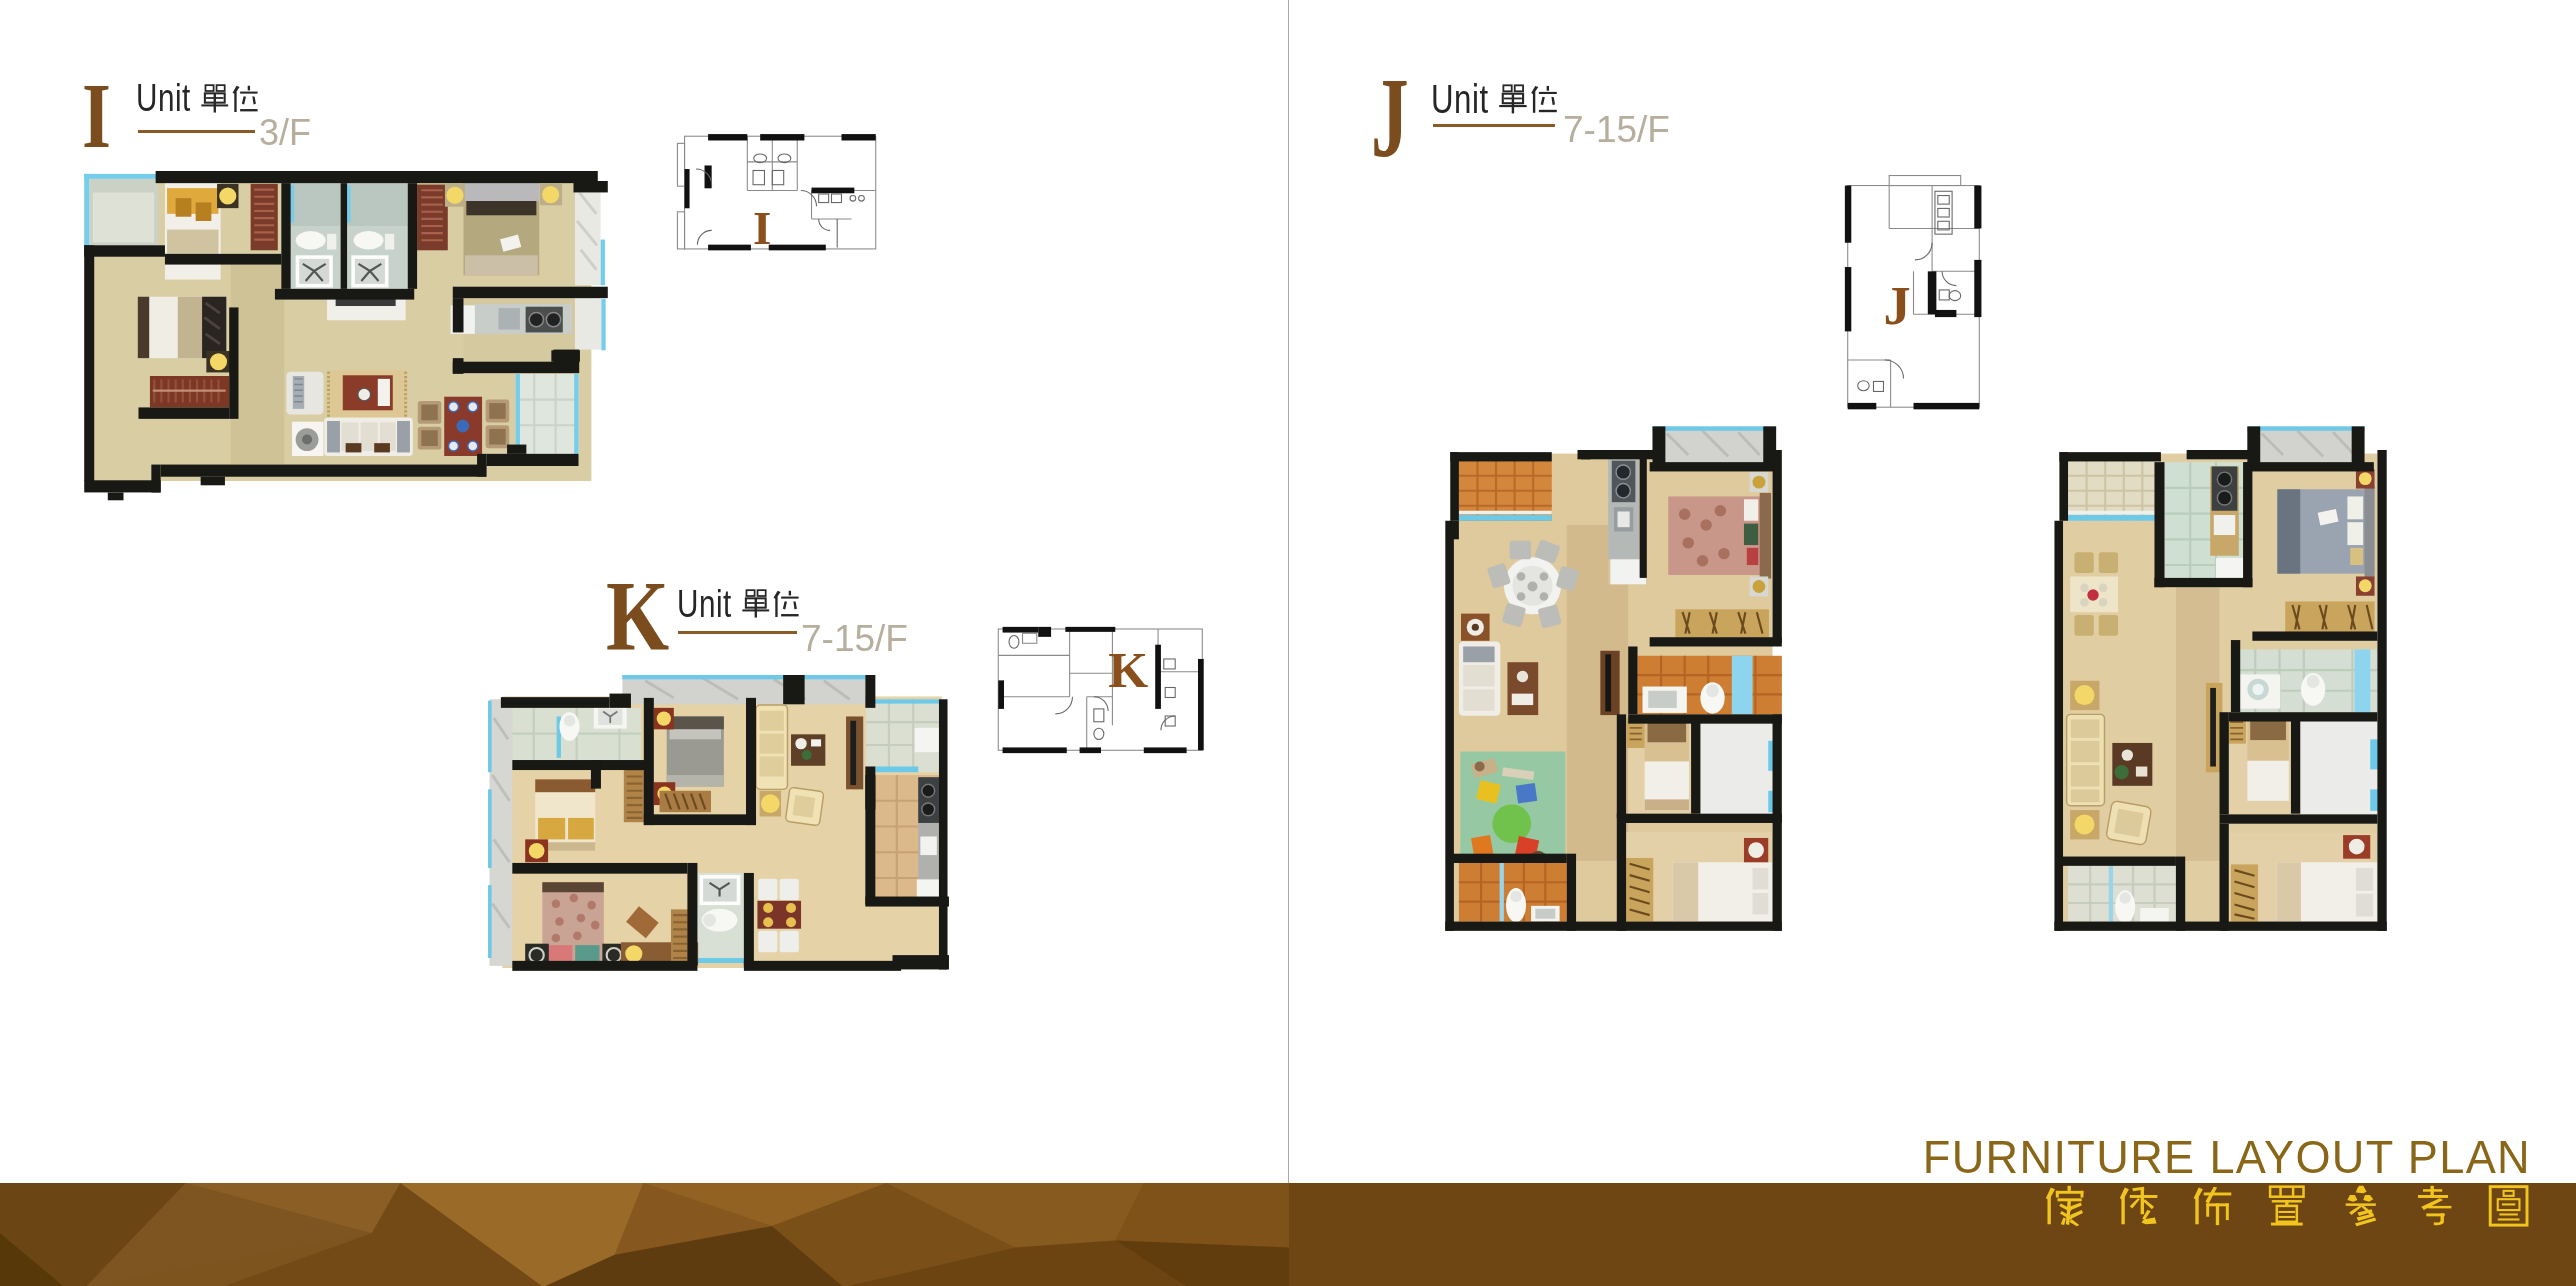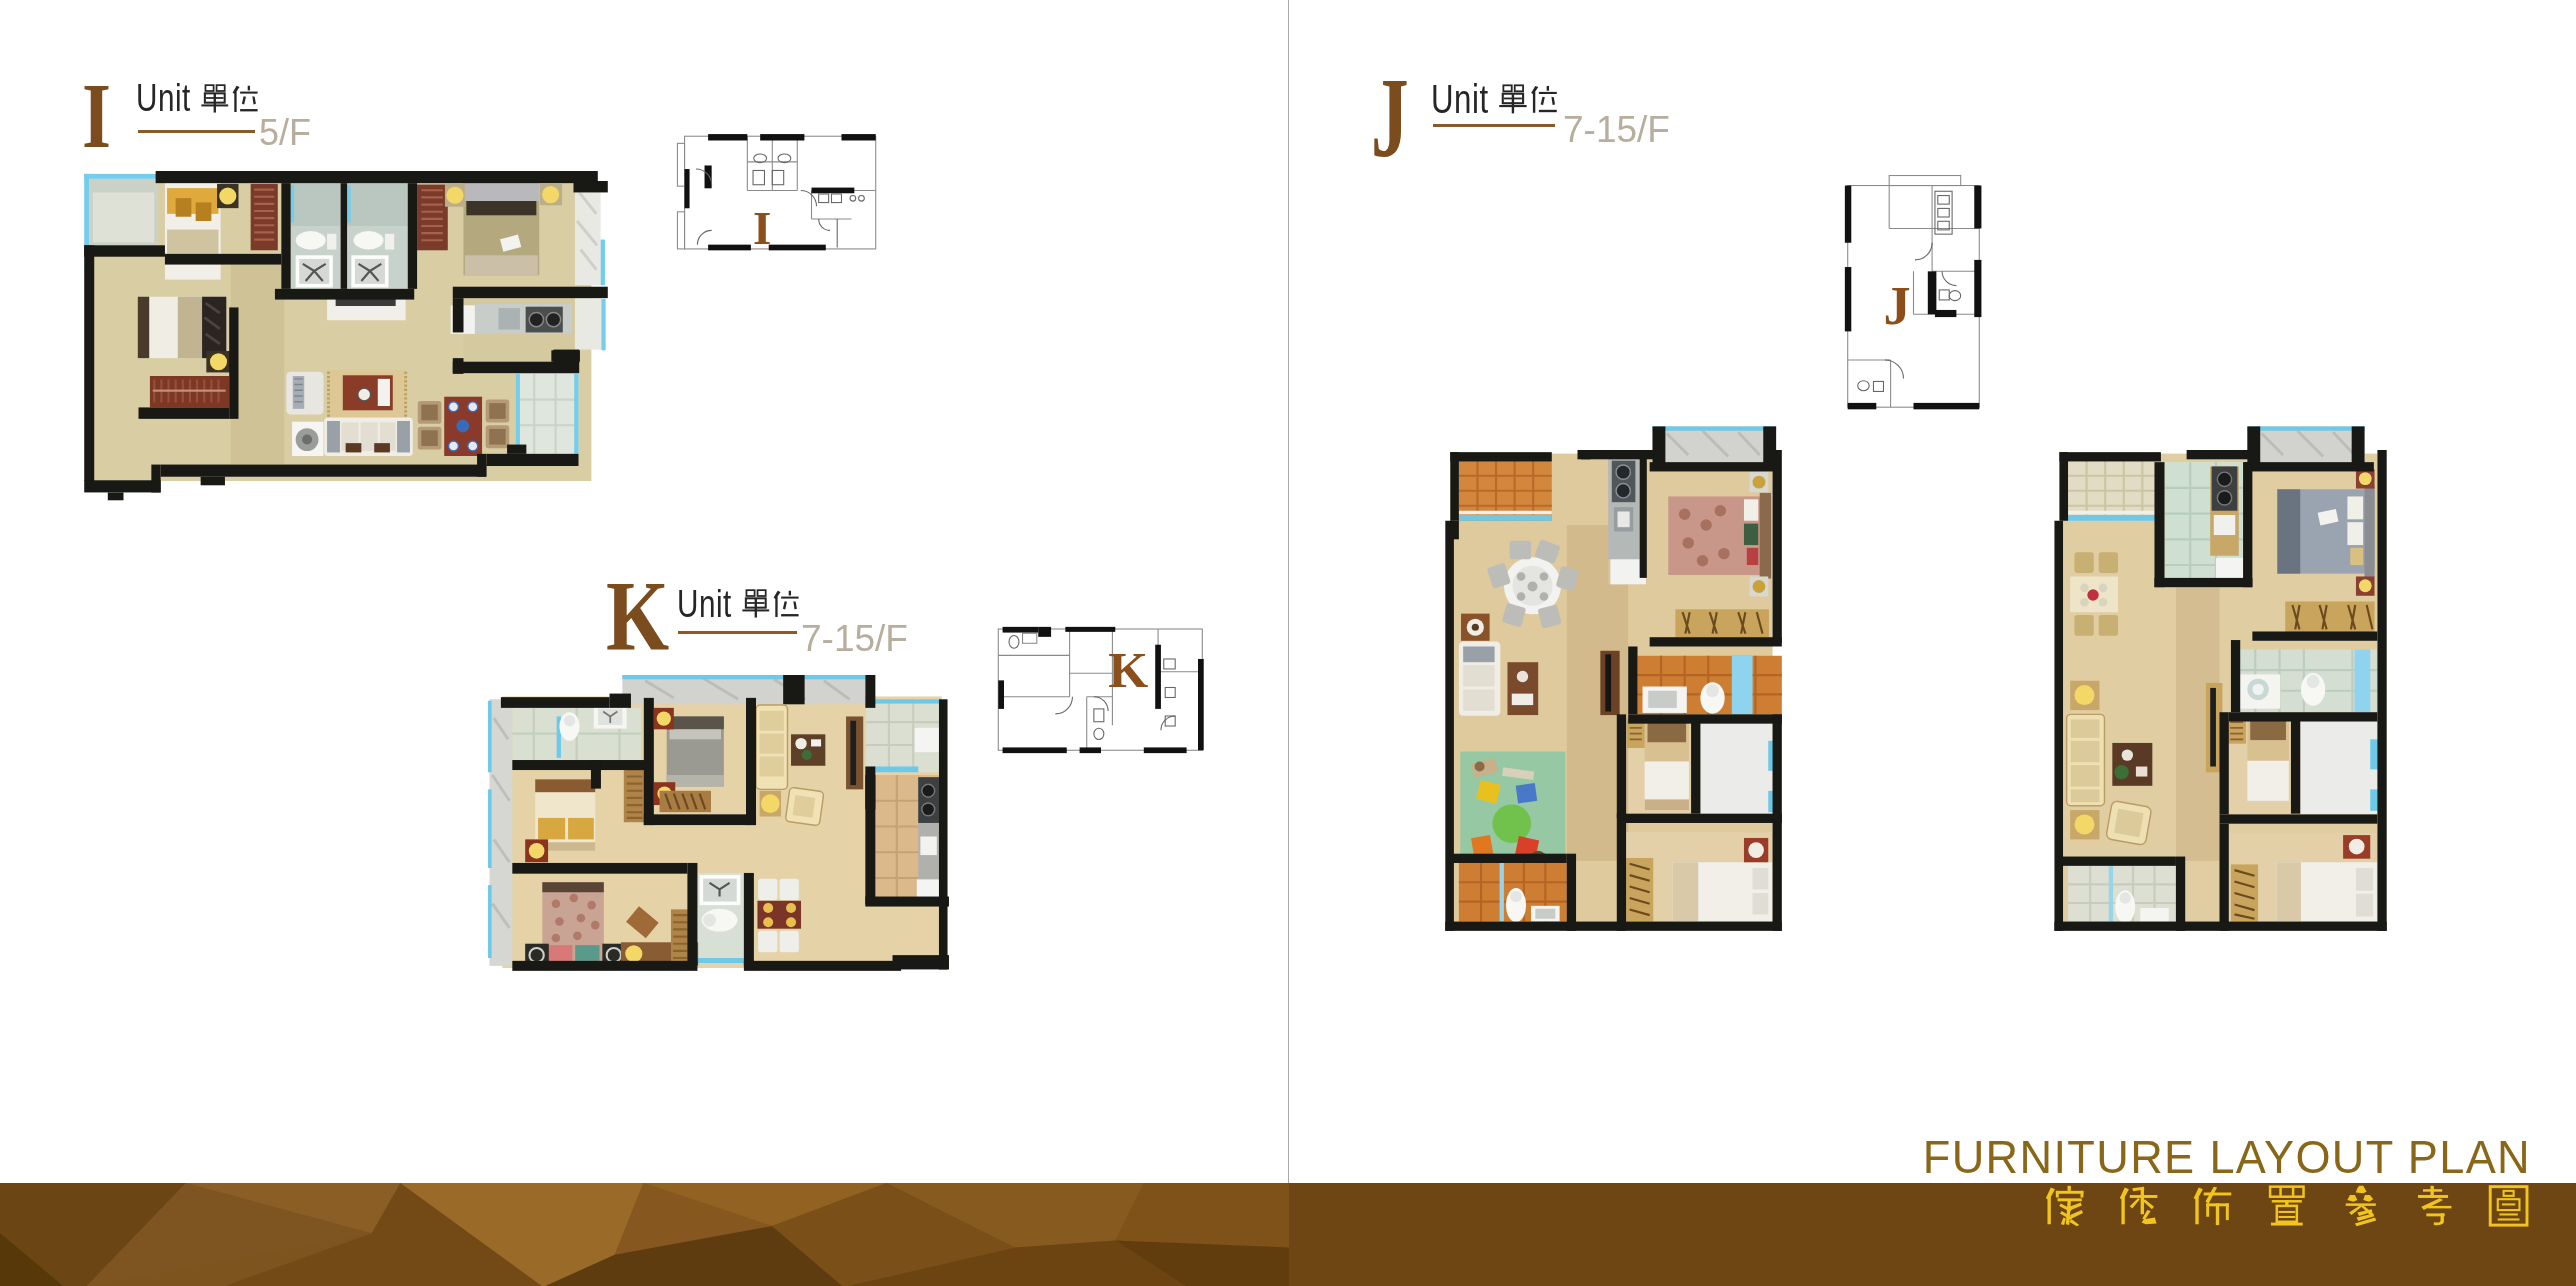--- a/index.html
+++ b/index.html
@@ -118,21 +118,21 @@
 
 <div class="abs unittxt" style="left:136px;top:77px;font-size:38px;transform:scaleX(0.78);transform-origin:left top;">Unit</div>
 
 <svg class="abs" style="left:200px;top:84px" width="59" height="30" viewBox="0 0 205 105">
       <use href="#g_dan" transform="scale(1.02)"></use>
       <use href="#g_wei" transform="translate(105,0) scale(1.02)"></use>
     </svg>
 
 <div class="abs" style="left:138px;top:130px;width:117px;height:2.9px;background:#8a5a28;"></div>
 
-<div class="abs fltxt" style="left:259px;top:112px;font-size:36px;">5/F</div>
+<div class="abs fltxt" style="left:259px;top:112px;font-size:36px;">3/F</div>
 
 <div class="abs biglet" style="left:606px;top:566px;font-size:99px;transform:scaleX(0.82);transform-origin:left top;">K</div>
 
 <div class="abs unittxt" style="left:677px;top:583px;font-size:38px;transform:scaleX(0.78);transform-origin:left top;">Unit</div>
 
 <svg class="abs" style="left:741px;top:589px" width="59" height="30" viewBox="0 0 205 105">
       <use href="#g_dan" transform="scale(1.02)"></use>
       <use href="#g_wei" transform="translate(105,0) scale(1.02)"></use>
     </svg>
 

